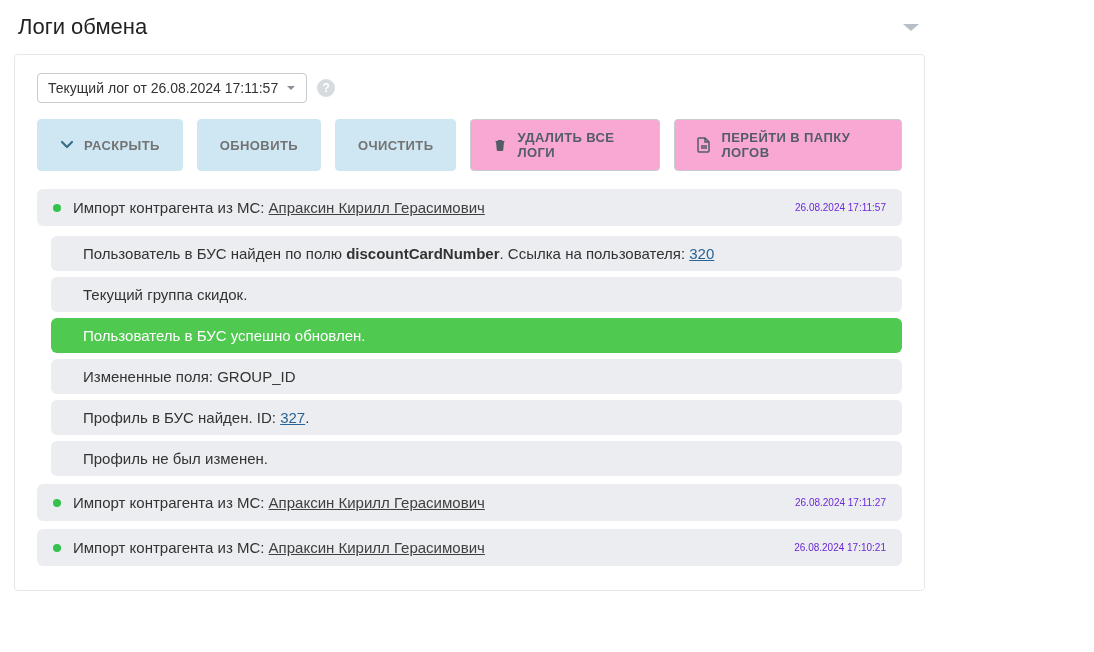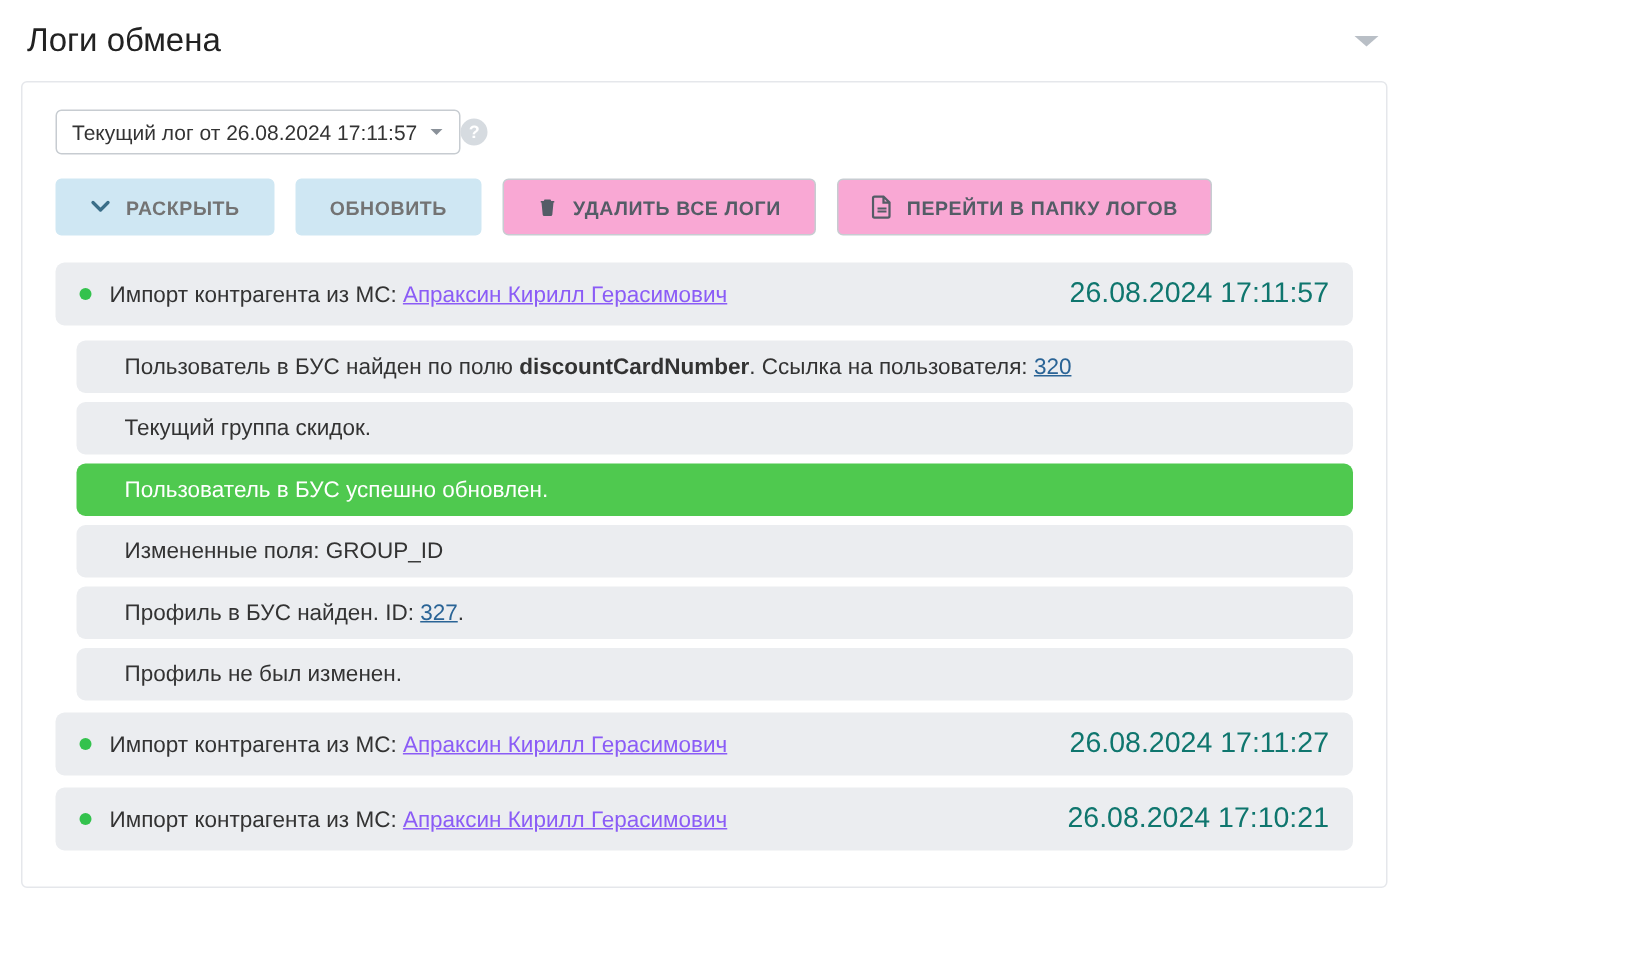--- a/index.html
+++ b/index.html
@@ -28,20 +28,21 @@
   }
   .collapse-icon svg { display:block; }
   .panel {
     border: 1px solid #e5e7eb;
     border-radius: 4px;
     padding: 18px 22px 24px;
   }
   .top-row {
     display: flex;
     align-items: center;
+    gap: 10px;
     margin-bottom: 16px;
   }
   .select {
     display: inline-flex;
     align-items: center;
     gap: 8px;
     border: 1px solid #c7ccd1;
     border-radius: 4px;
     background: #fff;
     padding: 6px 10px;
@@ -93,22 +94,22 @@
   .log-head {
     display:flex;
     align-items:center;
     background:#ebedf0;
     border-radius: 6px;
     padding: 10px 16px;
     gap: 12px;
   }
   .log-bullet { width:8px; height:8px; border-radius:50%; background:#33c24d; flex:0 0 auto; }
   .log-head .text { flex:1; font-size:15px; color:#333; }
-  .log-head .ts { color:#0f766e; font-size:19px; }
-  .log-head a { color:#8b5cf6; text-decoration: underline; }
+  .log-head .ts { color:#6d28d9; font-size:10px; }
+  .log-head a { color:#404040; text-decoration: underline; }
   .sublist { display:flex; flex-direction:column; gap:6px; margin-left:14px; margin-top:2px; }
   .subline {
     background:#ebedf0;
     border-radius:6px;
     padding:9px 32px;
     font-size:15px;
     color:#333;
   }
   .subline.success { background:#4fc94f; color:#fff; }
   .subline a { color:#2a6496; text-decoration: underline; }
@@ -145,20 +146,23 @@
       <div class="btn btn-primary">
         <span class="icon">
           <svg width="14" height="14" viewBox="0 0 14 14">
               <path d="M2 4 L7 9 L12 4" fill="none" stroke="#3a6e88" stroke-width="2.2" stroke-linecap="round" stroke-linejoin="round"></path>
             </svg>
         </span>
         <span>РАСКРЫТЬ</span>
       </div>
       <div class="btn btn-primary">
         <span>ОБНОВИТЬ</span>
+      </div>
+      <div class="btn btn-primary">
+        <span>ОЧИСТИТЬ</span>
       </div>
       <div class="btn btn-outline">
         <span class="icon">
           <svg width="14" height="14" viewBox="0 0 14 14">
               <path d="M3 4h8l-0.8 8.2a1 1 0 0 1-1 0.8H4.8a1 1 0 0 1-1-0.8L3 4zM5 2h4l0.5 1h2v1H2.5V3h2L5 2z" fill="#545c66"></path>
             </svg>
         </span>
         <span>УДАЛИТЬ ВСЕ ЛОГИ</span>
       </div>
       <div class="btn btn-outline">

